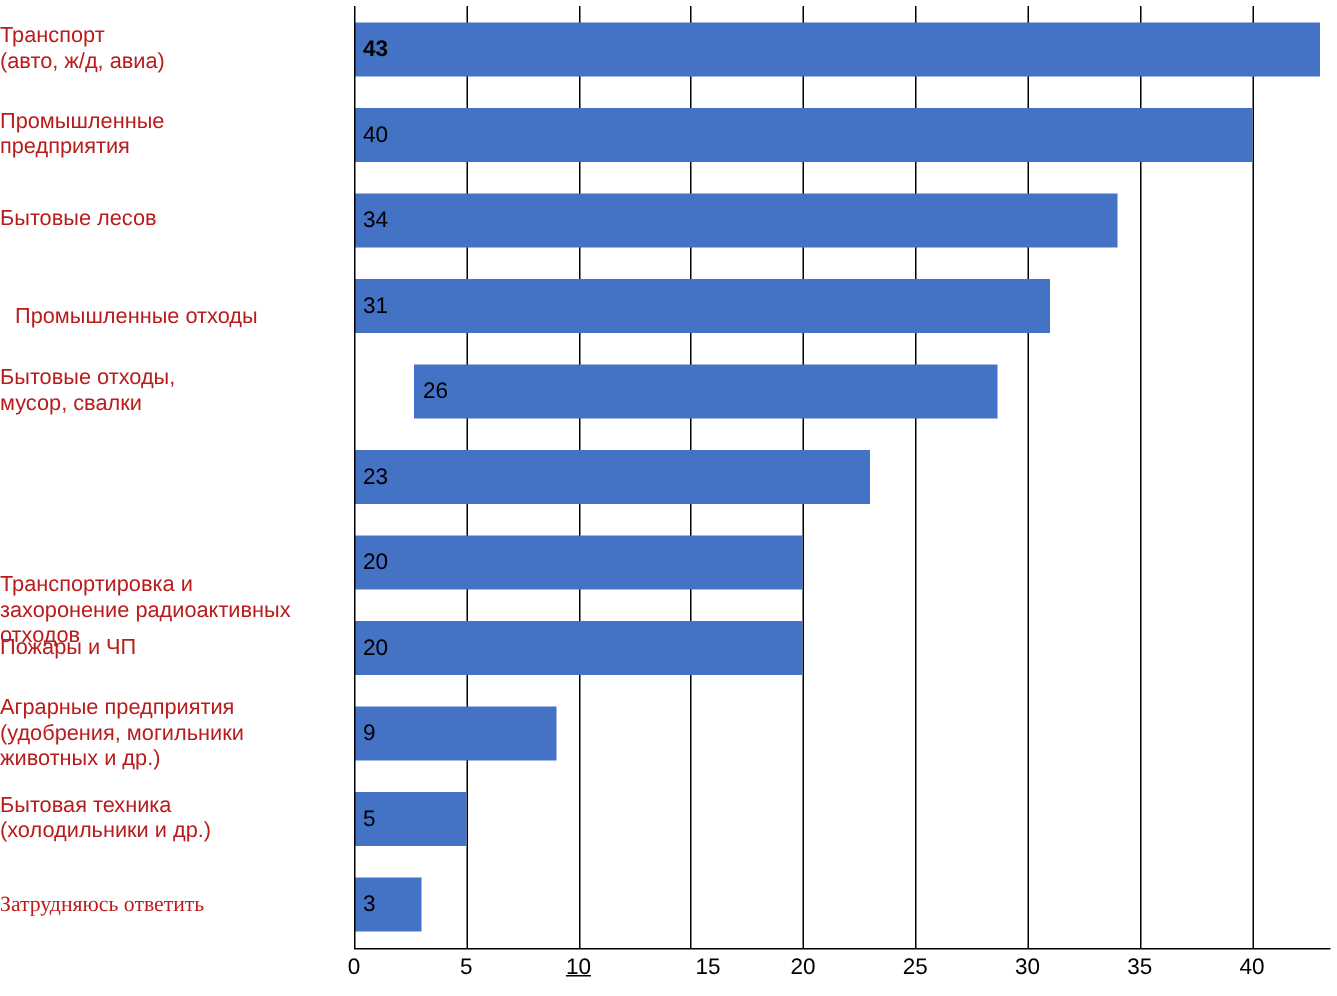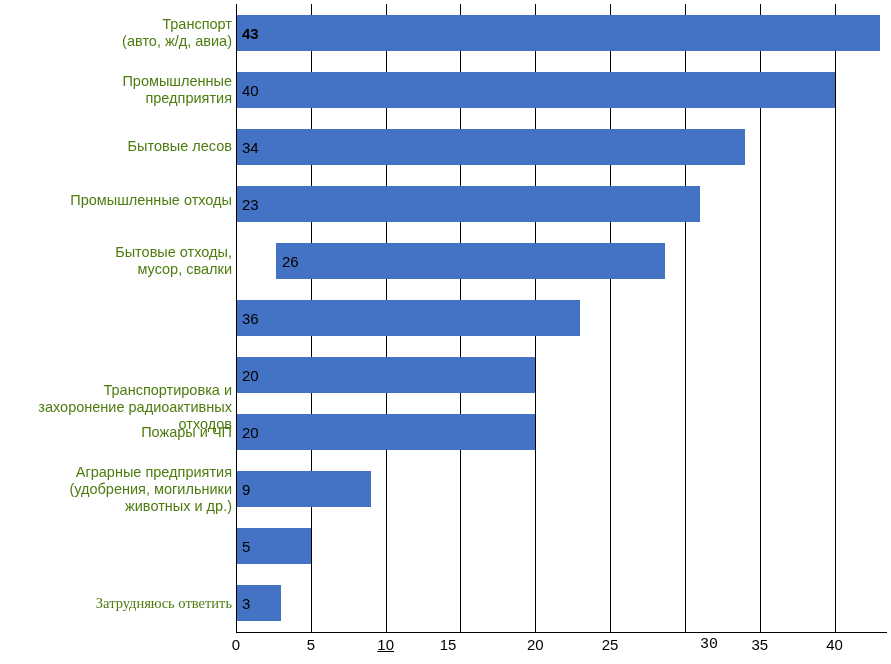--- a/index.html
+++ b/index.html
@@ -84,24 +84,23 @@
     position: absolute;
     left: 0;
     top: 4px;
     width: 232px;
     height: 628px;
   }
   .cat {
     position: absolute;
     left: 0;
     width: 232px;
-    text-align: right;
     font-size: 14.5px;
     line-height: 17px;
-    color: #4d7c0f;
+    color: #b91c1c;
     white-space: pre-line;
   }
   .ticks {
     position: absolute;
     left: 0;
     top: 636px;
     width: 891px;
     height: 28px;
   }
   .tick {
@@ -117,30 +116,32 @@
 <body>
 
 <div id="chart">
 
   <div class="labels">
       <div class="cat" style="top: 11.5455px; height: 34px;">Транспорт
 (авто, ж/д, авиа)</div>
       <div class="cat" style="top: 68.6364px; height: 34px;">Промышленные
 предприятия</div>
       <div class="cat" style="top: 134.227px; height: 17px;">Бытовые лесов</div>
-      <div class="cat" style="top: 188px; height: 17px;">Промышленные отходы</div>
+      <div class="cat" style="top: 199px; height: 17px; padding-left: 10px;">Промышленные отходы</div>
       <div class="cat" style="top: 239.909px; height: 34px;">Бытовые отходы,
 мусор, свалки</div>
       <div class="cat" style="top: 345.591px; height: 51px; margin-top: 32px;">Транспортировка и
 захоронение радиоактивных
 отходов</div>
       <div class="cat" style="top: 419.682px; height: 17px;">Пожары и ЧП</div>
       <div class="cat" style="top: 459.773px; height: 51px;">Аграрные предприятия
 (удобрения, могильники
 животных и др.)</div>
+      <div class="cat" style="top: 525.364px; height: 34px;">Бытовая техника
+(холодильники и др.)</div>
       <div class="cat" style="top: 590.955px; height: 17px; font-family: Liberation Serif, serif;">Затрудняюсь ответить</div>
     </div>
 
   <div class="plot">
     <div class="gridlines">
         <div class="gridline" style="left: 74.8276px;"></div>
         <div class="gridline" style="left: 149.655px;"></div>
         <div class="gridline" style="left: 224.483px;"></div>
         <div class="gridline" style="left: 299.31px;"></div>
         <div class="gridline" style="left: 374.138px;"></div>
@@ -156,29 +157,29 @@
         <div class="row" style="top: 57.0909px; height: 57.0909px;">
           <div class="bar" style="width: 598.621px; height: 36px; background: rgb(68, 114, 196);"></div>
           <div class="bar-value">40</div>
         </div>
         <div class="row" style="top: 114.182px; height: 57.0909px;">
           <div class="bar" style="width: 508.828px; height: 36px; background: rgb(68, 114, 196);"></div>
           <div class="bar-value">34</div>
         </div>
         <div class="row" style="top: 171.273px; height: 57.0909px;">
           <div class="bar" style="width: 463.931px; height: 36px; background: rgb(68, 114, 196);"></div>
-          <div class="bar-value">23</div>
+          <div class="bar-value">31</div>
         </div>
         <div class="row" style="top: 228.364px; height: 57.0909px; margin-left: 40px;">
           <div class="bar" style="width: 389.103px; height: 36px; background: rgb(68, 114, 196);"></div>
           <div class="bar-value">26</div>
         </div>
         <div class="row" style="top: 285.455px; height: 57.0909px;">
           <div class="bar" style="width: 344.207px; height: 36px; background: rgb(68, 114, 196);"></div>
-          <div class="bar-value">36</div>
+          <div class="bar-value">23</div>
         </div>
         <div class="row" style="top: 342.545px; height: 57.0909px;">
           <div class="bar" style="width: 299.31px; height: 36px; background: rgb(68, 114, 196);"></div>
           <div class="bar-value">20</div>
         </div>
         <div class="row" style="top: 399.636px; height: 57.0909px;">
           <div class="bar" style="width: 299.31px; height: 36px; background: rgb(68, 114, 196);"></div>
           <div class="bar-value">20</div>
         </div>
         <div class="row" style="top: 456.727px; height: 57.0909px;">
@@ -196,20 +197,20 @@
       </div>
   </div>
 
   <div class="axis-left"></div>
   <div class="axis-bottom"></div>
 
   <div class="ticks">
       <div class="tick" style="left: 236px;">0</div>
       <div class="tick" style="left: 310.828px;">5</div>
       <div class="tick" style="left: 385.655px; text-decoration: underline;">10</div>
-      <div class="tick" style="left: 448px;">15</div>
+      <div class="tick" style="left: 472px;">15</div>
       <div class="tick" style="left: 535.31px;">20</div>
       <div class="tick" style="left: 610.138px;">25</div>
-      <div class="tick" style="left: 709px; font-family: Liberation Mono, monospace;">30</div>
+      <div class="tick" style="left: 685px;">30</div>
       <div class="tick" style="left: 759.793px;">35</div>
       <div class="tick" style="left: 834.621px;">40</div>
     </div>
 </div>
 
 </body></html>

